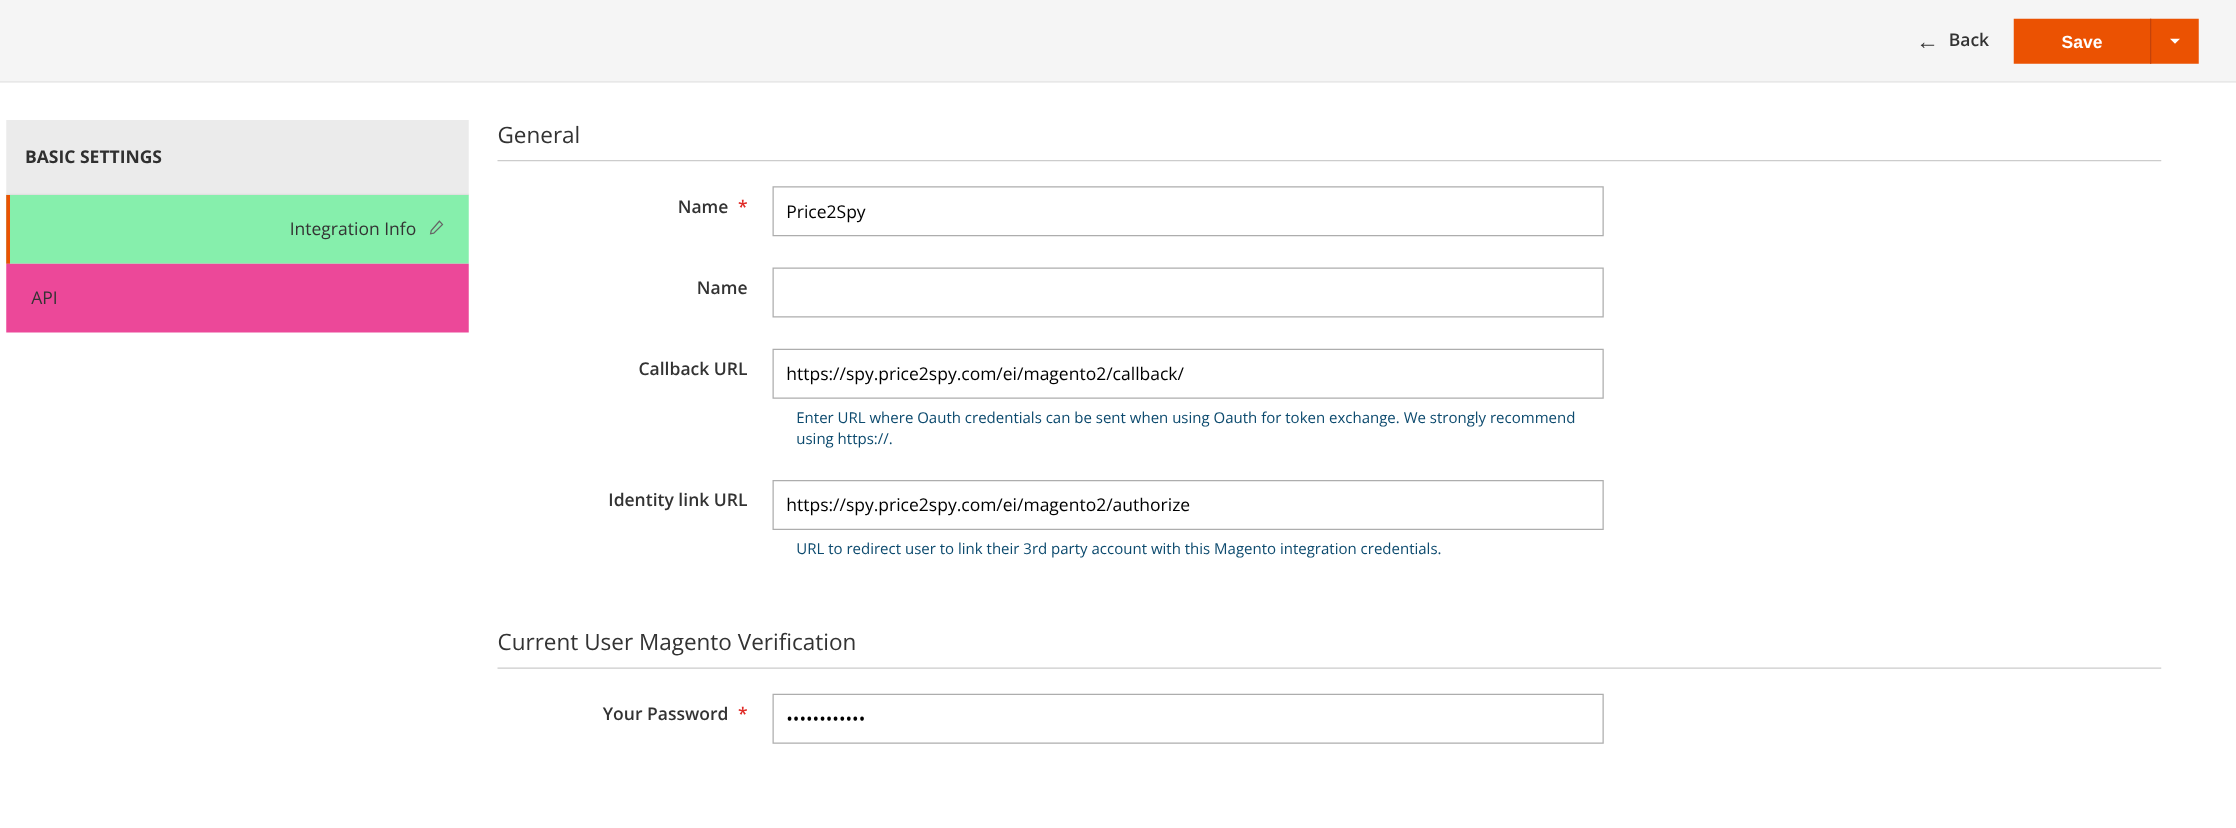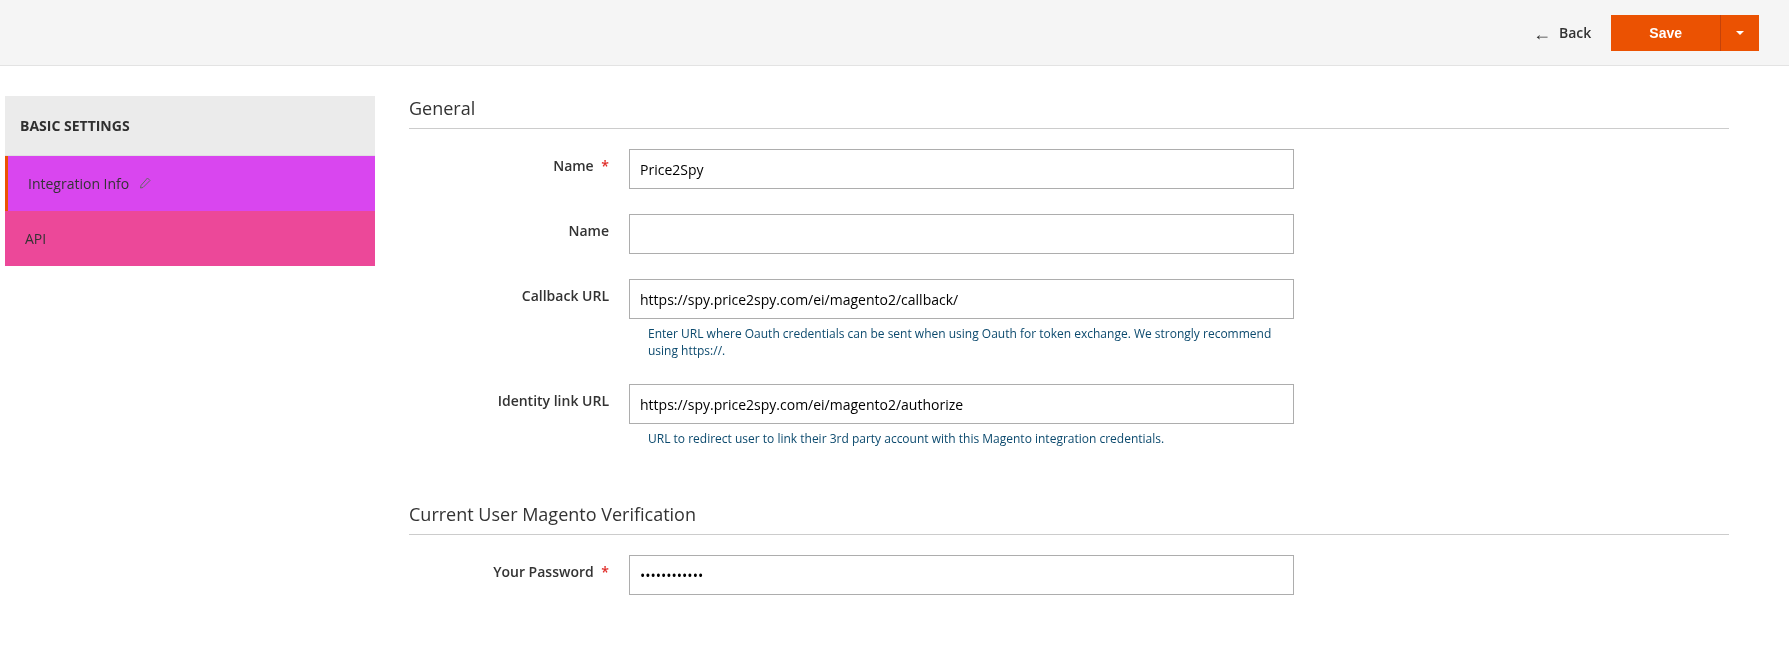--- a/index.html
+++ b/index.html
@@ -57,21 +57,21 @@
       align-items: center;
       justify-content: center;
     }
     .save-dropdown svg {
       width: 10px;
       height: 10px;
     }
     .main-layout {
       display: flex;
       padding: 30px 0 30px 0;
-      gap: 34px;
+      gap: 23px;
     }
     .sidebar {
       width: 370px;
       margin-left: 5px;
     }
     .sidebar-header {
       background: #ebebeb;
       padding: 20px 15px;
       font-weight: 700;
       font-size: 14px;
@@ -82,23 +82,24 @@
       background: #ec4899;
       padding: 18px 20px;
       font-size: 14px;
       color: #333;
       cursor: pointer;
       display: flex;
       align-items: center;
       gap: 10px;
     }
     .sidebar-item.active {
-      background: #d946ef;
+      background: #86efac;
       border-left: 3px solid #eb5202;
       font-weight: 400;
+      justify-content: flex-end;
     }
     .pencil-icon {
       color: #666;
     }
     .content {
       flex: 1;
       padding-right: 60px;
     }
     .section-title {
       font-size: 18px;

